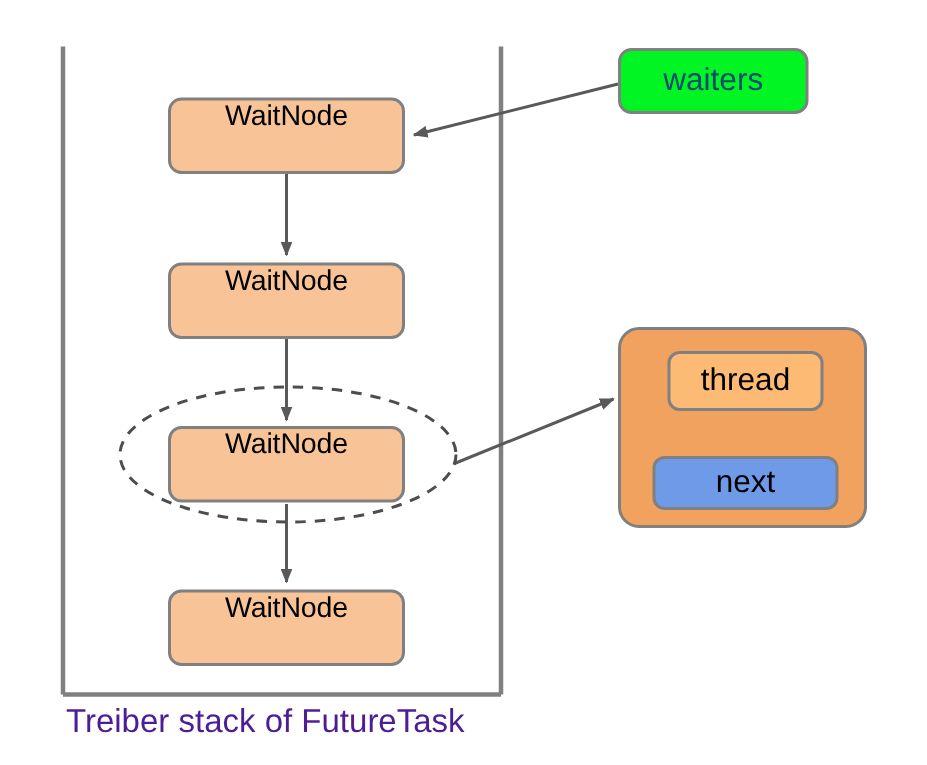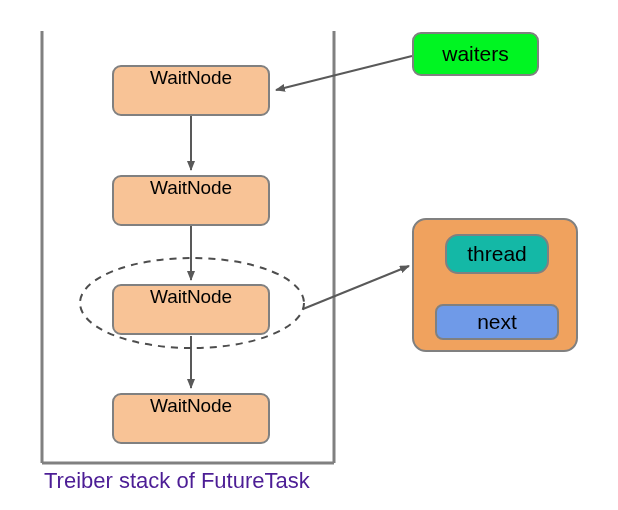--- a/index.html
+++ b/index.html
@@ -41,21 +41,21 @@
   }
   .waiters-box {
     position: absolute;
     box-sizing: border-box;
     background: #00f522;
     border: 2px solid #808080;
     border-radius: 9px;
     display: flex;
     align-items: center;
     justify-content: center;
-    color: #000000;
+    color: #0c4a6e;
     font-size: 21px;
     font-family: "Liberation Sans", sans-serif;
   }
   .detail-box {
     position: absolute;
     box-sizing: border-box;
     background: #f0a25e;
     border: 2px solid #808080;
     border-radius: 14px;
   }
@@ -64,21 +64,21 @@
     box-sizing: border-box;
     border: 2px solid #808080;
     border-radius: 8px;
     display: flex;
     align-items: center;
     justify-content: center;
     color: #000000;
     font-size: 21px;
     font-family: "Liberation Sans", sans-serif;
   }
-  .field-thread { background: #14b8a6; border-radius: 13px; }
+  .field-thread { background: #fdba74; }
   .field-next   { background: #6f9ae8; }
   .caption {
     position: absolute;
     color: #4c1d95;
     font-size: 22px;
     font-family: "Liberation Sans", sans-serif;
     white-space: nowrap;
   }
 </style>
 </head>

